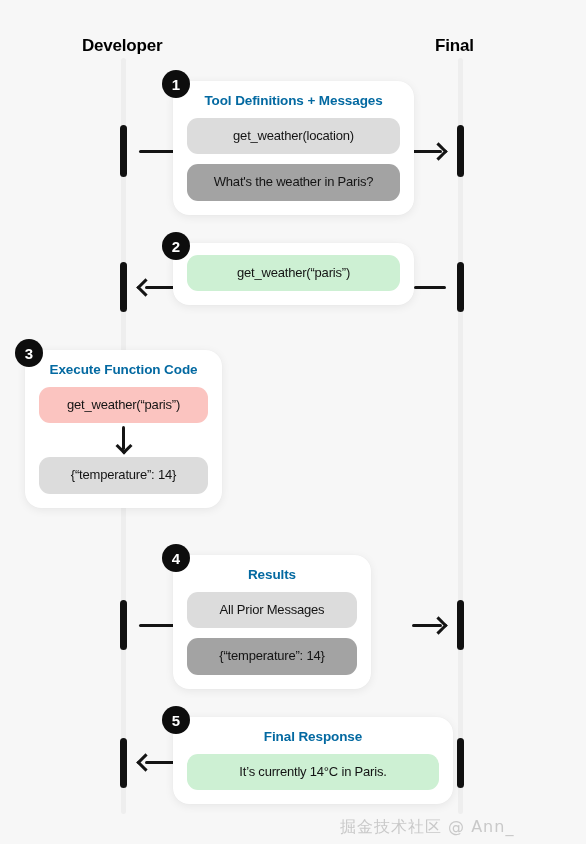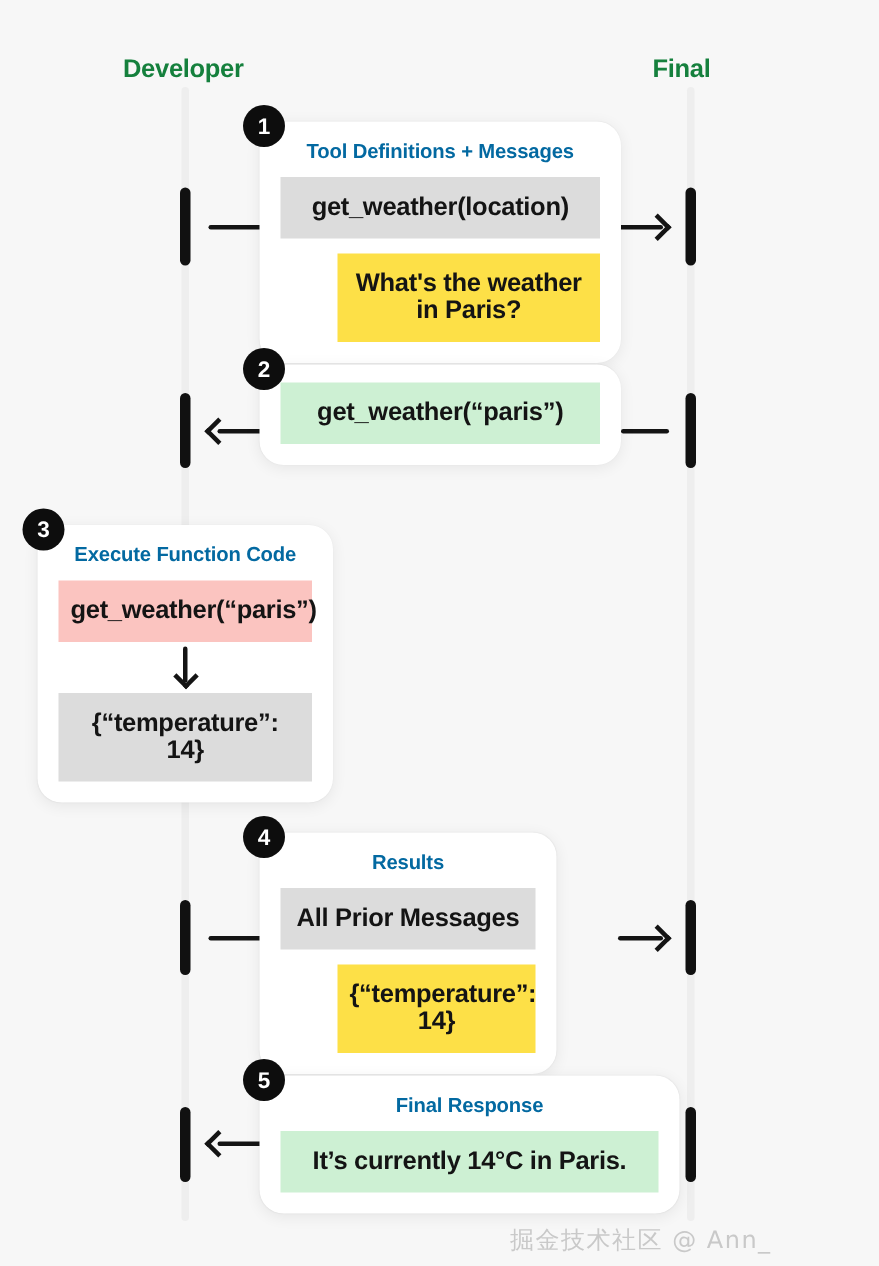--- a/index.html
+++ b/index.html
@@ -15,21 +15,21 @@
     width: 586px;
     height: 844px;
     background: #f7f7f7;
   }
 
   
   .col-header {
     position: absolute;
     font-size: 17px;
     font-weight: 700;
-    color: #15803d;
+    color: #000000;
     letter-spacing: -0.2px;
     white-space: nowrap;
   }
   #hdr-dev  { left: 82px;  top: 36px; }
   #hdr-model{ left: 435px; top: 36px; }
 
   
   .lifeline {
     position: absolute;
     width: 5px;
@@ -79,32 +79,32 @@
   }
   .card-title {
     font-size: 13.5px;
     font-weight: 700;
     color: #0369a1;
     text-align: center;
     margin-bottom: 10px;
     letter-spacing: -0.1px;
   }
   .pill {
-    border-radius: 0;
+    border-radius: 11px;
     text-align: center;
-    font-size: 17px;
-    font-weight: 700;
+    font-size: 13px;
+    font-weight: 400;
     color: #141414;
     padding: 11px 8px;
     letter-spacing: -0.2px;
     line-height: 1.1;
   }
   .pill + .pill { margin-top: 10px; }
   .pill-grey  { background: #dcdcdc; }
-  .pill-blue  { background: #fde047; margin-left: 38px; }
+  .pill-blue  { background: #a3a3a3; }
   .pill-green { background: #cdf0d3; }
   .pill-red   { background: #fbc4c0; }
 
   
   .step-badge {
     position: absolute;
     width: 28px;
     height: 28px;
     border-radius: 50%;
     background: #0d0d0d;

